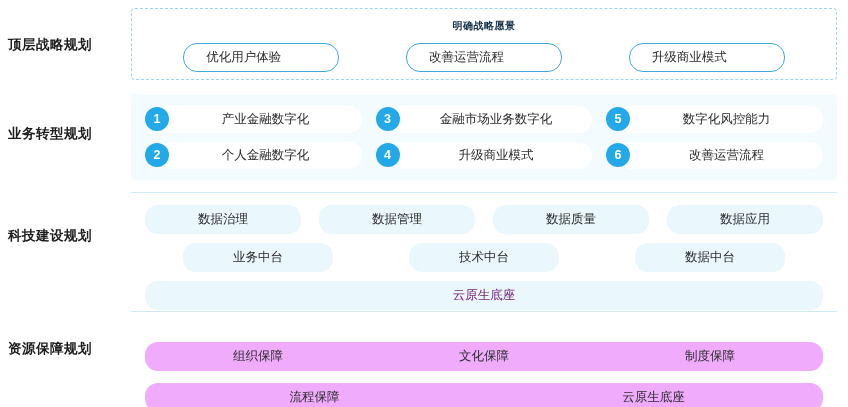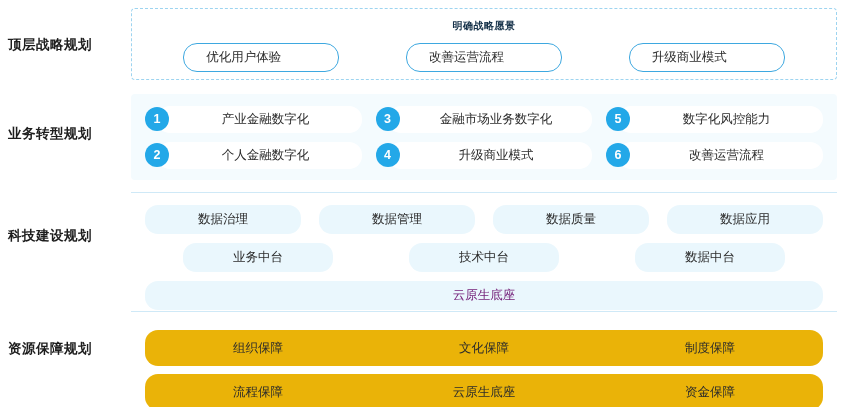--- a/index.html
+++ b/index.html
@@ -172,24 +172,24 @@
   .band-resource {
     top: 322px;
     height: 78px;
     padding-top: 8px;
     box-sizing: border-box;
   }
   .res-row {
     display: flex;
     justify-content: space-around;
     align-items: center;
-    background: #eab308;
-    border-radius: 13px;
-    margin: 0 14px 8px 14px;
-    height: 36px;
+    background: #f0abfc;
+    border-radius: 13px;
+    margin: 12px 14px 8px 14px;
+    height: 29px;
   }
   .res-cell {
     font-size: 12.5px;
     color: #2b2b2b;
     text-align: center;
     width: 33%;
     white-space: nowrap;
   }
 </style>
 </head>
@@ -259,17 +259,16 @@
 
   <div class="band band-resource">
     <div class="res-row">
       <div class="res-cell">组织保障</div>
       <div class="res-cell">文化保障</div>
       <div class="res-cell">制度保障</div>
     </div>
     <div class="res-row">
       <div class="res-cell">流程保障</div>
       <div class="res-cell">云原生底座</div>
-      <div class="res-cell">资金保障</div>
     </div>
   </div>
 
 </div>
 
 </body></html>

